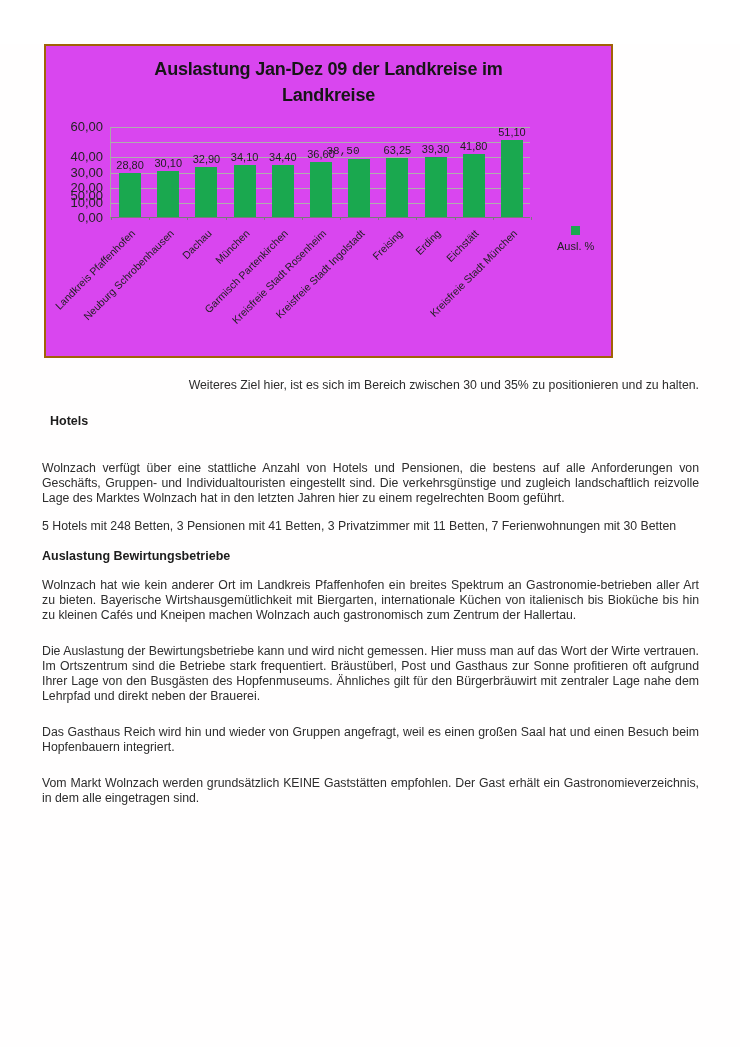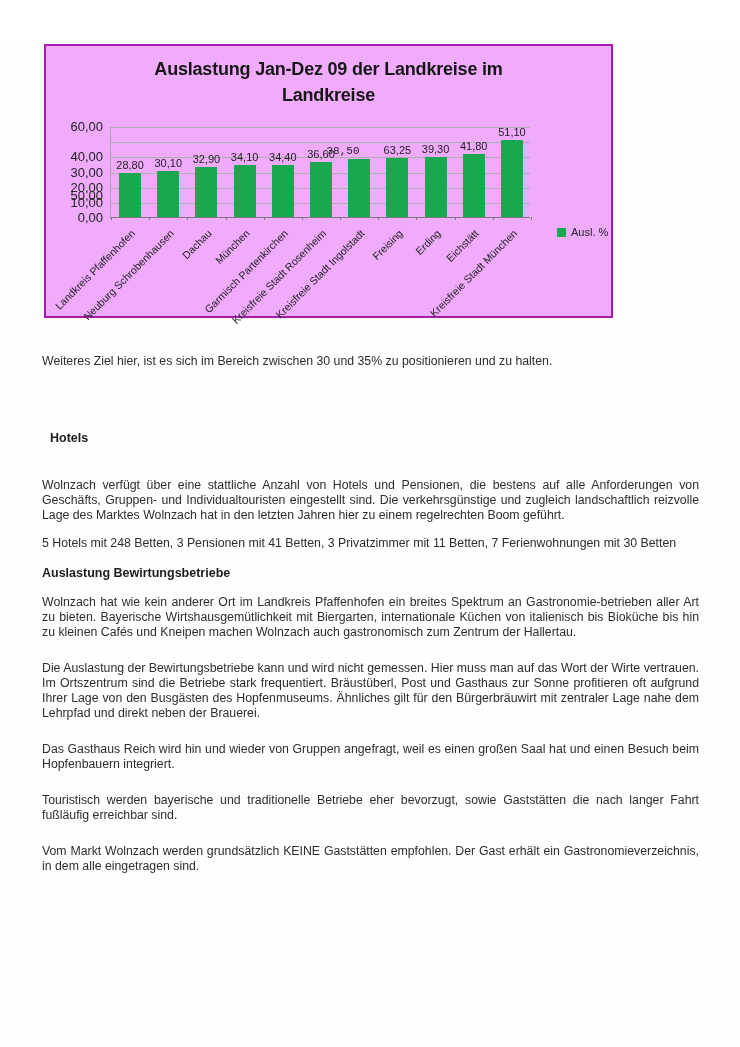--- a/index.html
+++ b/index.html
@@ -14,23 +14,23 @@
     width: 740px; height: 1047px;
     background: #fffefe;
     position: relative;
   }
   .content { padding: 0 41px 0 42px; }
 
   
   .chart {
     position: relative;
     margin: 44px 0 0 44px;
-    width: 569px; height: 274px;
-    border: 2px solid #a21caf;
-    background: #f0abfc;
+    width: 569px; height: 314px;
+    border: 2px solid #a16207;
+    background: #d946ef;
   }
   .chart-title {
     position: absolute; top: 10px; left: 0; width: 100%;
     text-align: center; font-weight: bold; font-size: 18px;
     line-height: 26px; color: #161616; letter-spacing: -0.2px;
   }
   .y-ticks {
     position: absolute; left: 0; top: 81px; width: 60px; height: 91px;
   }
   .ytick {
@@ -54,31 +54,31 @@
     transform: rotate(-45deg); transform-origin: 100% 0;
     font-size: 10.5px; color: #1f1f1f; white-space: nowrap; line-height: 12px;
   }
   .x-axis-title {
     position: absolute; left: 64px; top: 290px; width: 420px;
     text-align: center; font-weight: bold; font-size: 11.5px; color: #161616;
   }
   .legend {
     position: absolute; left: 511px; top: 180px;
     display: flex; align-items: center; gap: 5px;
-    font-size: 11px; color: #232323; white-space: nowrap;
+    font-size: 11px; color: #232323; white-space: nowrap; flex-direction: column;
   }
   .legend-swatch { width: 9px; height: 9px; display: inline-block; }
 
   
   .body-text {
     font-size: 12.3px; line-height: 15px; text-align: justify; color: #2d2d2d;
   }
-  .p-intro { margin-top: 36px; text-align: left; }
+  .p-intro { margin-top: 20px; text-align: right; }
   .h-section { font-size: 12.5px; line-height: 15px; font-weight: bold; color: #1c1c1c; }
-  .h-hotels { margin-top: 62px; padding-left: 8px; }
+  .h-hotels { margin-top: 21px; padding-left: 8px; }
   .p-std { margin-top: 32px; }
   .p-beds { margin-top: 13px; }
   .h-bewirtung { margin-top: 15px; }
   .p-first { margin-top: 14px; }
   .p-next { margin-top: 21px; }
 </style>
 </head>
 <body>
 
 <div class="page">
@@ -162,17 +162,16 @@
     <p class="body-text p-intro">Weiteres Ziel hier, ist es sich im Bereich zwischen 30 und 35% zu positionieren und zu halten.</p>
 
     <h3 class="h-section h-hotels">Hotels</h3>
     <p class="body-text p-std">Wolnzach verfügt über eine stattliche Anzahl von Hotels und Pensionen, die bestens auf alle Anforderungen von Geschäfts, Gruppen- und Individualtouristen eingestellt sind. Die verkehrsgünstige und zugleich landschaftlich reizvolle Lage des Marktes Wolnzach hat in den letzten Jahren hier zu einem regelrechten Boom geführt.</p>
     <p class="body-text p-beds">5 Hotels mit 248 Betten, 3 Pensionen mit 41 Betten, 3 Privatzimmer mit 11 Betten, 7 Ferienwohnungen mit 30 Betten</p>
 
     <h3 class="h-section h-bewirtung">Auslastung Bewirtungsbetriebe</h3>
     <p class="body-text p-first">Wolnzach hat wie kein anderer Ort im Landkreis Pfaffenhofen ein breites Spektrum an Gastronomie-betrieben aller Art zu bieten. Bayerische Wirtshausgemütlichkeit mit Biergarten, internationale Küchen von italienisch bis Bioküche bis hin zu kleinen Cafés und Kneipen machen Wolnzach auch gastronomisch zum Zentrum der Hallertau.</p>
     <p class="body-text p-next">Die Auslastung der Bewirtungsbetriebe kann und wird nicht gemessen. Hier muss man auf das Wort der Wirte vertrauen. Im Ortszentrum sind die Betriebe stark frequentiert. Bräustüberl, Post und Gasthaus zur Sonne profitieren oft aufgrund Ihrer Lage von den Busgästen des Hopfenmuseums. Ähnliches gilt für den Bürgerbräuwirt mit zentraler Lage nahe dem Lehrpfad und direkt neben der Brauerei.</p>
     <p class="body-text p-next">Das Gasthaus Reich wird hin und wieder von Gruppen angefragt, weil es einen großen Saal hat und einen Besuch beim Hopfenbauern integriert.</p>
-    <p class="body-text p-next">Touristisch werden bayerische und traditionelle Betriebe eher bevorzugt, sowie Gaststätten die nach langer Fahrt fußläufig erreichbar sind.</p>
     <p class="body-text p-next">Vom Markt Wolnzach werden grundsätzlich KEINE Gaststätten empfohlen. Der Gast erhält ein Gastronomieverzeichnis, in dem alle eingetragen sind.</p>
   </div>
 
 </div>
 
 </body></html>

